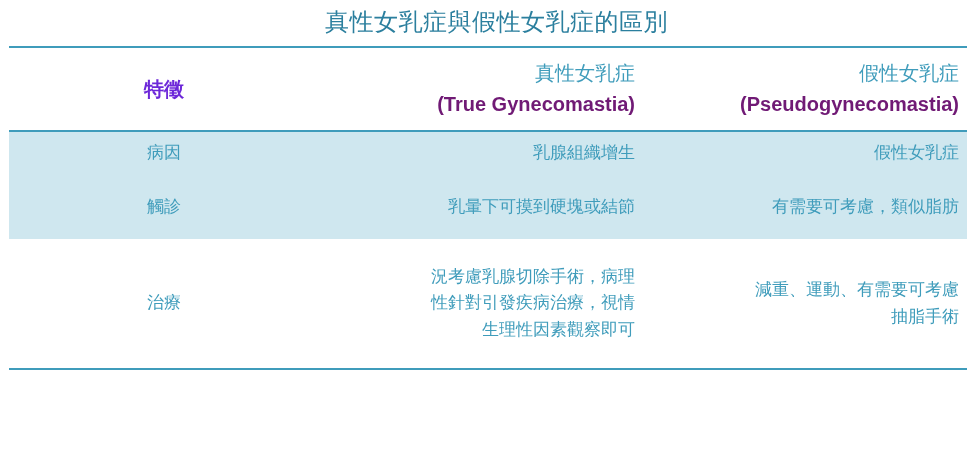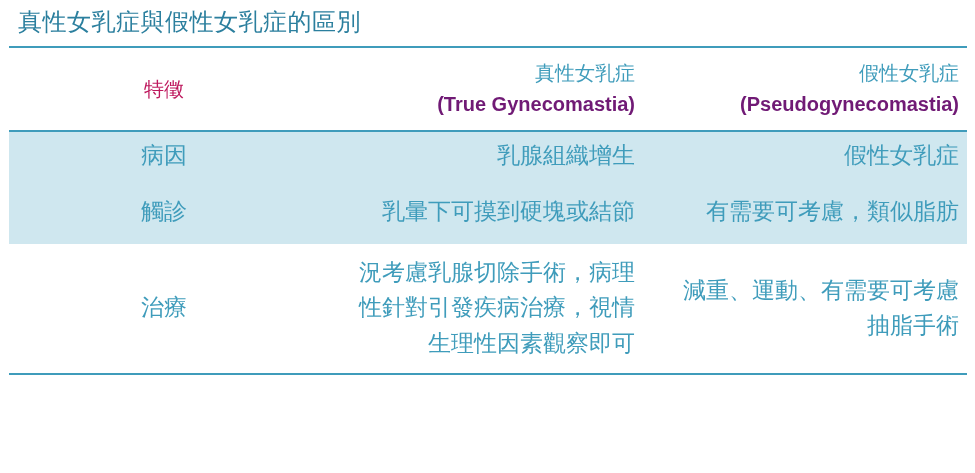--- a/index.html
+++ b/index.html
@@ -20,50 +20,51 @@
     height: 473px;
     box-sizing: border-box;
   }
   .title {
     font-size: 24px;
     color: #2b7f9e;
     padding: 6px 0 8px 18px;
     letter-spacing: 0.5px;
     font-weight: 400;
     white-space: nowrap;
+    text-align: center;
   }
   table.comp {
     width: 958px;
     margin-left: 9px;
     border-collapse: collapse;
     table-layout: fixed;
   }
   table.comp td {
     text-align: center;
     vertical-align: middle;
     color: #3f9cbb;
-    font-size: 23px;
+    font-size: 17px;
     line-height: 1.55;
     padding: 6px 8px;
     box-sizing: border-box;
   }
   .col-feature { width: 310px; }
   .col-true { width: 324px; }
   .col-pseudo { width: 324px; }
 
   tr.head td {
     font-size: 20px;
     padding-top: 10px;
     padding-bottom: 10px;
   }
   tr.head td .line1 { display: block; }
   tr.head td .line2 { display: block; font-weight: bold; color: #701a75; }
   tr.head td.feat {
-    font-weight: normal;
-    color: #be185d;
+    font-weight: bold;
+    color: #6d28d9;
   }
   tr.shaded td {
     background: #cfe7ef;
   }
   tr.plain td {
     background: #ffffff;
   }
   .rule-top {
     border-top: 2px solid #3f9cbb;
   }

